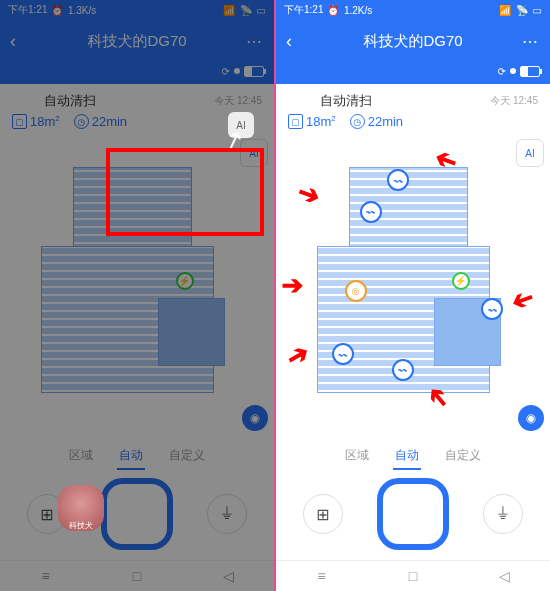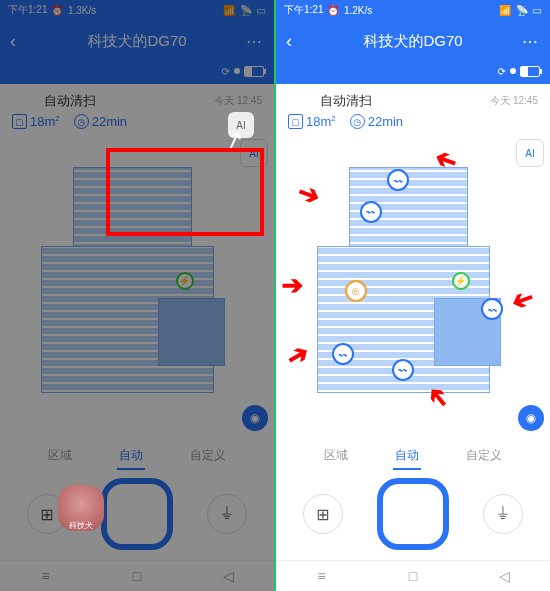--- a/index.html
+++ b/index.html
@@ -1,16 +1,16 @@
 <!DOCTYPE html>
 <html><head>
 <meta charset="utf-8">
 <style>
   html,body{margin:0;padding:0;background:#fff;font-family:-apple-system,"Helvetica Neue",Arial,sans-serif;}
-  .wrap{display:flex;gap:2px;width:550px;height:591px;position:relative;background:#22c55e;}
+  .wrap{display:flex;gap:2px;width:550px;height:591px;position:relative;background:#ec4899;}
   .phone{flex:1;background:#fff;display:flex;flex-direction:column;position:relative;overflow:hidden;}
   .status{background:#2a73f7;color:#fff;height:20px;font-size:10px;display:flex;align-items:center;padding:0 8px;justify-content:space-between;}
   .status .l,.status .r{display:flex;gap:4px;align-items:center;}
   .topbar{background:#2a73f7;color:#fff;height:42px;display:flex;align-items:center;justify-content:space-between;padding:0 10px;}
   .topbar .back{font-size:18px;width:20px;}
   .topbar .title{font-size:15px;font-weight:500;}
   .topbar .more{font-size:16px;letter-spacing:2px;width:20px;text-align:right;}
   .substatus{background:#2a73f7;height:18px;display:flex;justify-content:flex-end;align-items:center;padding:0 10px 4px 0;gap:4px;}
   .dot{width:6px;height:6px;background:#fff;border-radius:50%;}
   .batt{width:18px;height:9px;border:1px solid #fff;border-radius:2px;position:relative;}
@@ -23,21 +23,21 @@
   .info .row2{display:flex;gap:14px;align-items:center;margin-top:4px;}
   .stat{display:flex;align-items:center;gap:3px;color:#2a73f7;font-size:13px;}
   .stat .ico{width:13px;height:13px;border:1.5px solid #2a73f7;border-radius:2px;font-size:9px;display:flex;align-items:center;justify-content:center;}
   .stat .clock{border-radius:50%;}
   .map{flex:1;position:relative;background:#fff;overflow:hidden;}
   .maparea{position:absolute;left:30px;top:20px;right:30px;bottom:20px;}
   .room{position:absolute;background:#b9d4f8;border:1px solid #7aa8e8;}
   .path{position:absolute;background:repeating-linear-gradient(0deg,#fff 0 2px,transparent 2px 8px),#b9d4f8;}
   .ai-btn{position:absolute;top:6px;right:6px;width:26px;height:26px;background:#fff;border:1px solid #ddd;border-radius:6px;font-size:10px;color:#2a73f7;display:flex;align-items:center;justify-content:center;}
   .cam-btn{position:absolute;bottom:6px;right:6px;width:26px;height:26px;background:#2a73f7;border-radius:50%;display:flex;align-items:center;justify-content:center;color:#fff;font-size:12px;}
-  .tabs{display:flex;justify-content:center;gap:43px;padding:6px 0 2px;font-size:12px;}
+  .tabs{display:flex;justify-content:center;gap:22px;padding:6px 0 2px;font-size:12px;}
   .tab{color:#999;padding:4px 2px;}
   .tab.active{color:#2a73f7;border-bottom:2px solid #2a73f7;}
   .controls{display:flex;justify-content:space-around;align-items:center;padding:6px 10px 10px;}
   .cbtn{width:38px;height:38px;border:1px solid #ddd;border-radius:50%;background:#fff;display:flex;align-items:center;justify-content:center;font-size:16px;color:#555;}
   .cbtn.main{width:60px;height:60px;border:6px solid #2a73f7;border-radius:30%/30%;background:#fff;}
   .navbar{height:30px;display:flex;justify-content:space-around;align-items:center;border-top:1px solid #eee;}
   .navbtn{width:18px;height:18px;color:#999;font-size:14px;display:flex;align-items:center;justify-content:center;}
   
   .dim{position:absolute;inset:0;background:rgba(0,0,0,0.45);pointer-events:none;}
   .tooltip{position:absolute;right:20px;top:150px;width:130px;color:#fff;font-size:10px;line-height:1.5;text-align:left;}

